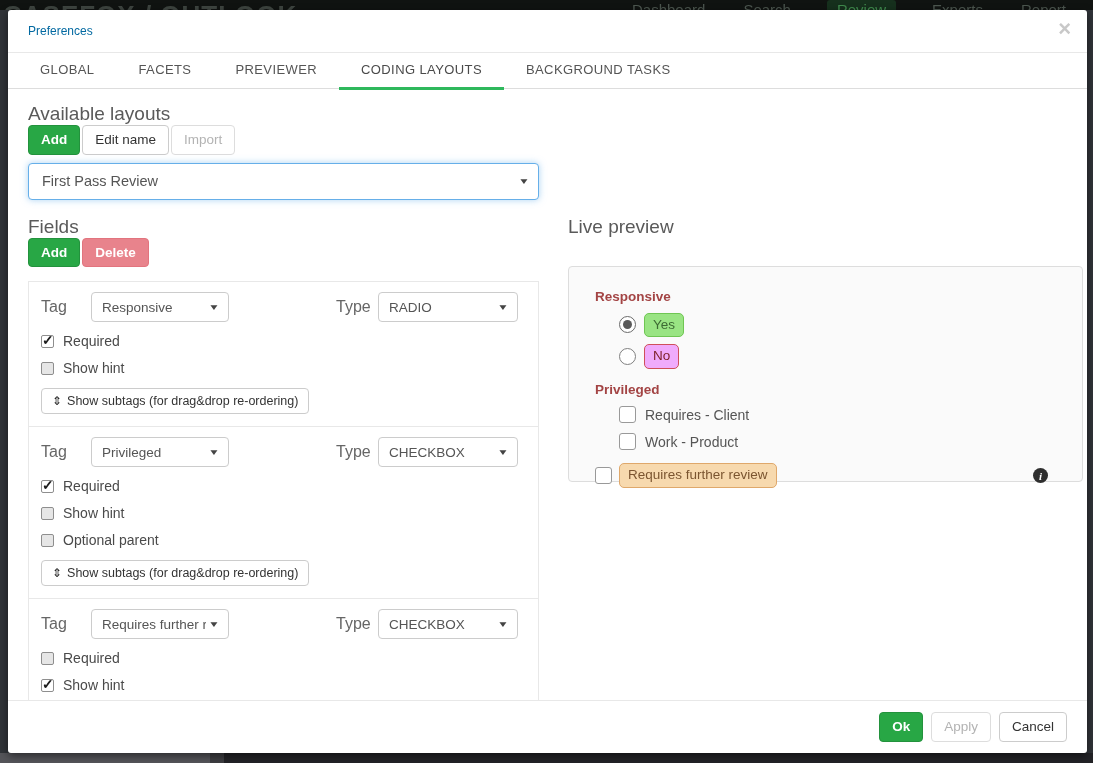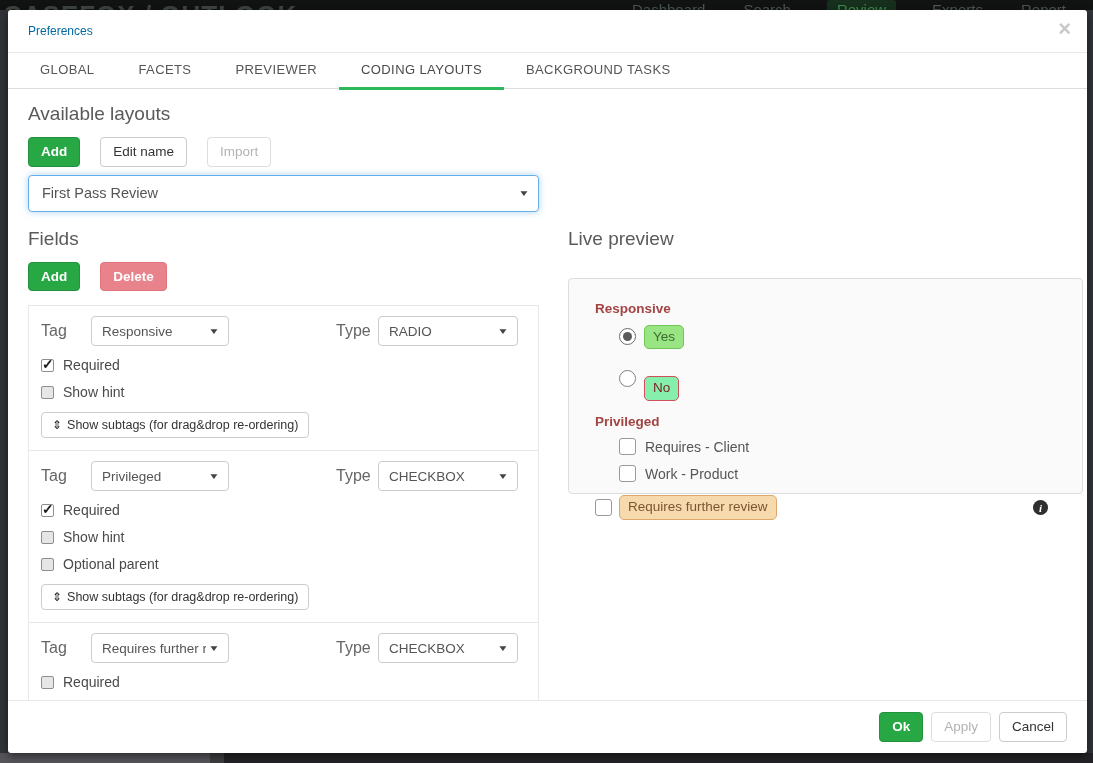--- a/index.html
+++ b/index.html
@@ -62,21 +62,21 @@
     color:#555; cursor:pointer; border-bottom:3px solid transparent; height:37px;
   }
   .tab.active { border-bottom-color:#2eb85c; color:#4a4a4a; }
 
   
   .modal-body { flex:1 1 auto; overflow:hidden; padding:0 20px; position:relative; }
   h2.sec {
     font-size:19px; font-weight:400; color:#5a5a5a;
   }
   .sec-layouts { margin-top:14px; }
-  .btn-row { display:flex; gap:20px; margin-top:12px; }
+  .btn-row { display:flex; gap:2px; margin-top:0; }
   .btn {
     display:inline-block; font-size:13.5px; line-height:1; padding:7px 12px;
     border-radius:4px; border:1px solid transparent; background:#fff;
     cursor:pointer; font-family:inherit;
   }
   .btn-green  { background:#28a745; border-color:#23923d; color:#fff; font-weight:bold; }
   .btn-outline{ border-color:#ccc; color:#333; }
   .btn-disabled { border-color:#ddd; color:#b3b3b3; cursor:default; }
   .btn-pink   { background:#e8838c; border-color:#e2747e; color:#fff; font-weight:bold; }
 
@@ -150,21 +150,21 @@
   }
   .pcb {
     width:17px; height:17px; border:1px solid #999; border-radius:3px;
     background:#fff; flex:0 0 17px; cursor:pointer; position:relative;
   }
   .chip {
     font-size:13.5px; padding:3px 8px; border-radius:5px; border:1px solid transparent;
     line-height:1.25;
   }
   .chip-yes  { background:#99e483; border-color:#6fc653; color:#3d6b33; }
-  .chip-no   { background:#86efac; border-color:#cf4f5b; color:#7c1f27;margin-top:20px; }
+  .chip-no   { background:#f0abfc; border-color:#cf4f5b; color:#7c1f27; }
   .chip-warn { background:#f7d9ae; border-color:#dfa86b; color:#7b5530; }
   .pv-group2 { margin-top:13px; }
   .pv-check-row { display:flex; align-items:center; gap:9px; padding-left:24px; margin-bottom:10px; }
   .pv-check-row .pv-text { font-size:14px; color:#555; }
   .pv-extra { display:flex; align-items:center; gap:7px; margin-top:13px; }
   .info-icon {
     margin-left:auto; margin-right:8px;
     width:15px; height:15px; border-radius:50%; background:#2f2f2f; color:#fff;
     font-size:11px; font-weight:bold; font-family:"Liberation Serif", serif;
     display:flex; align-items:center; justify-content:center; font-style:italic;

